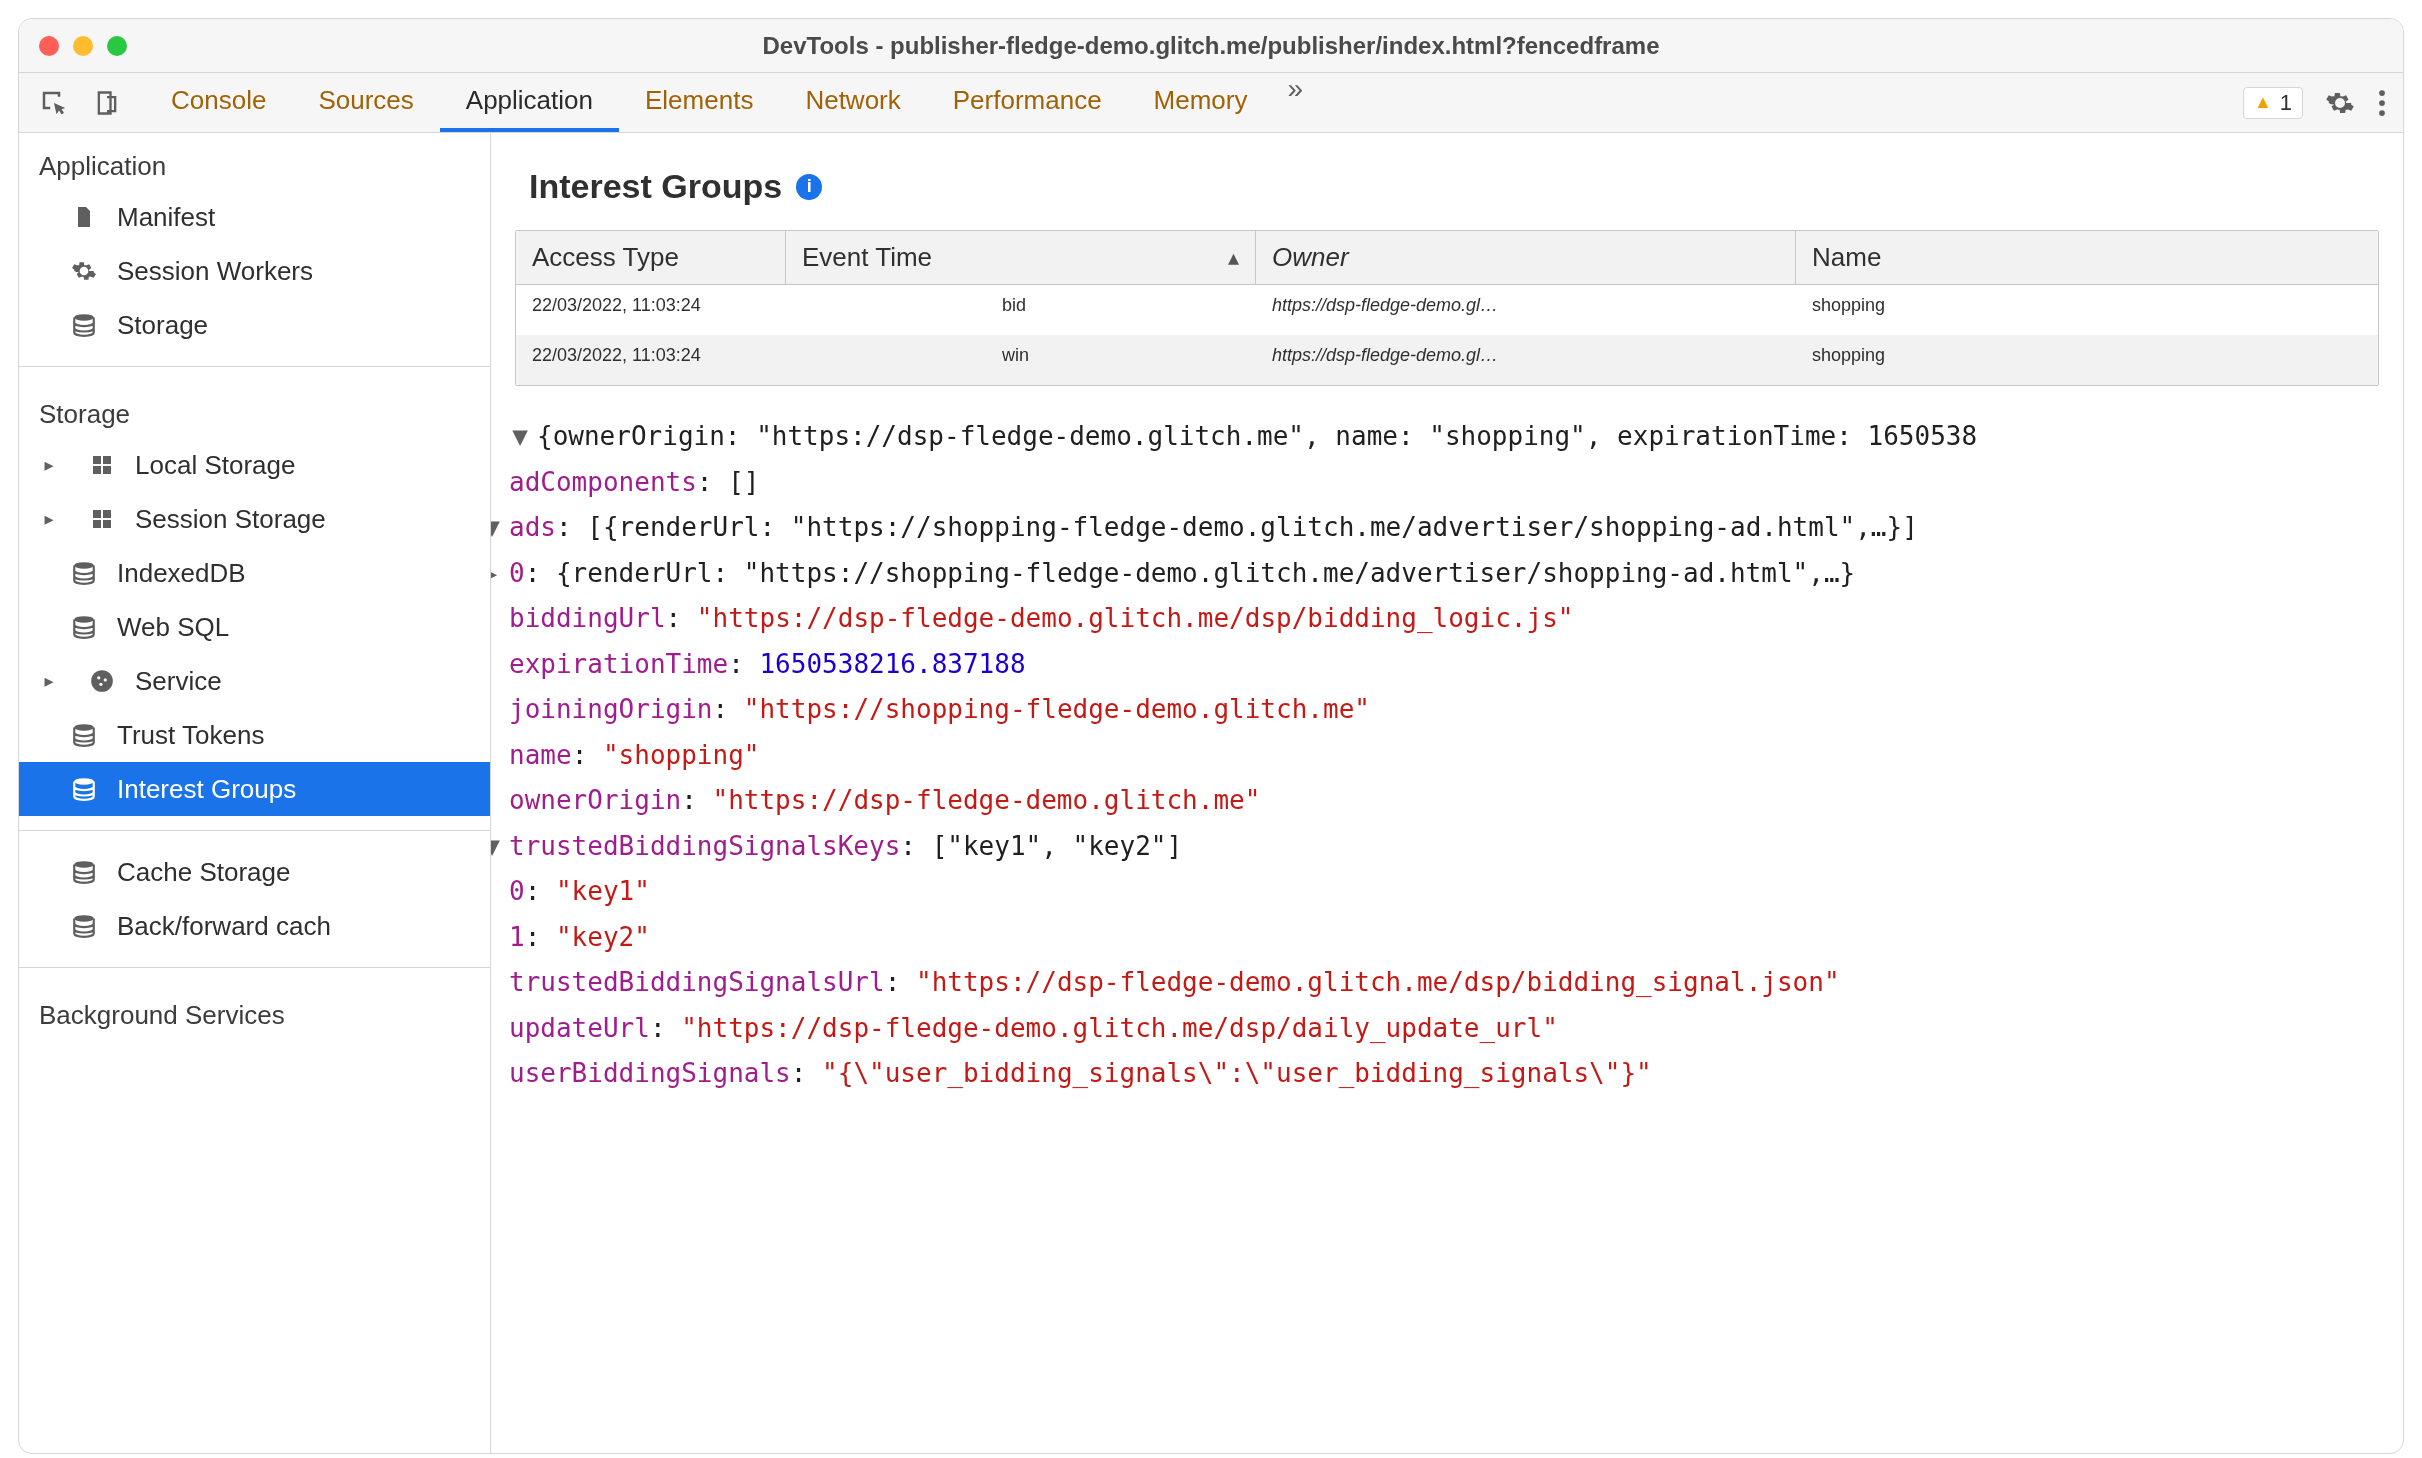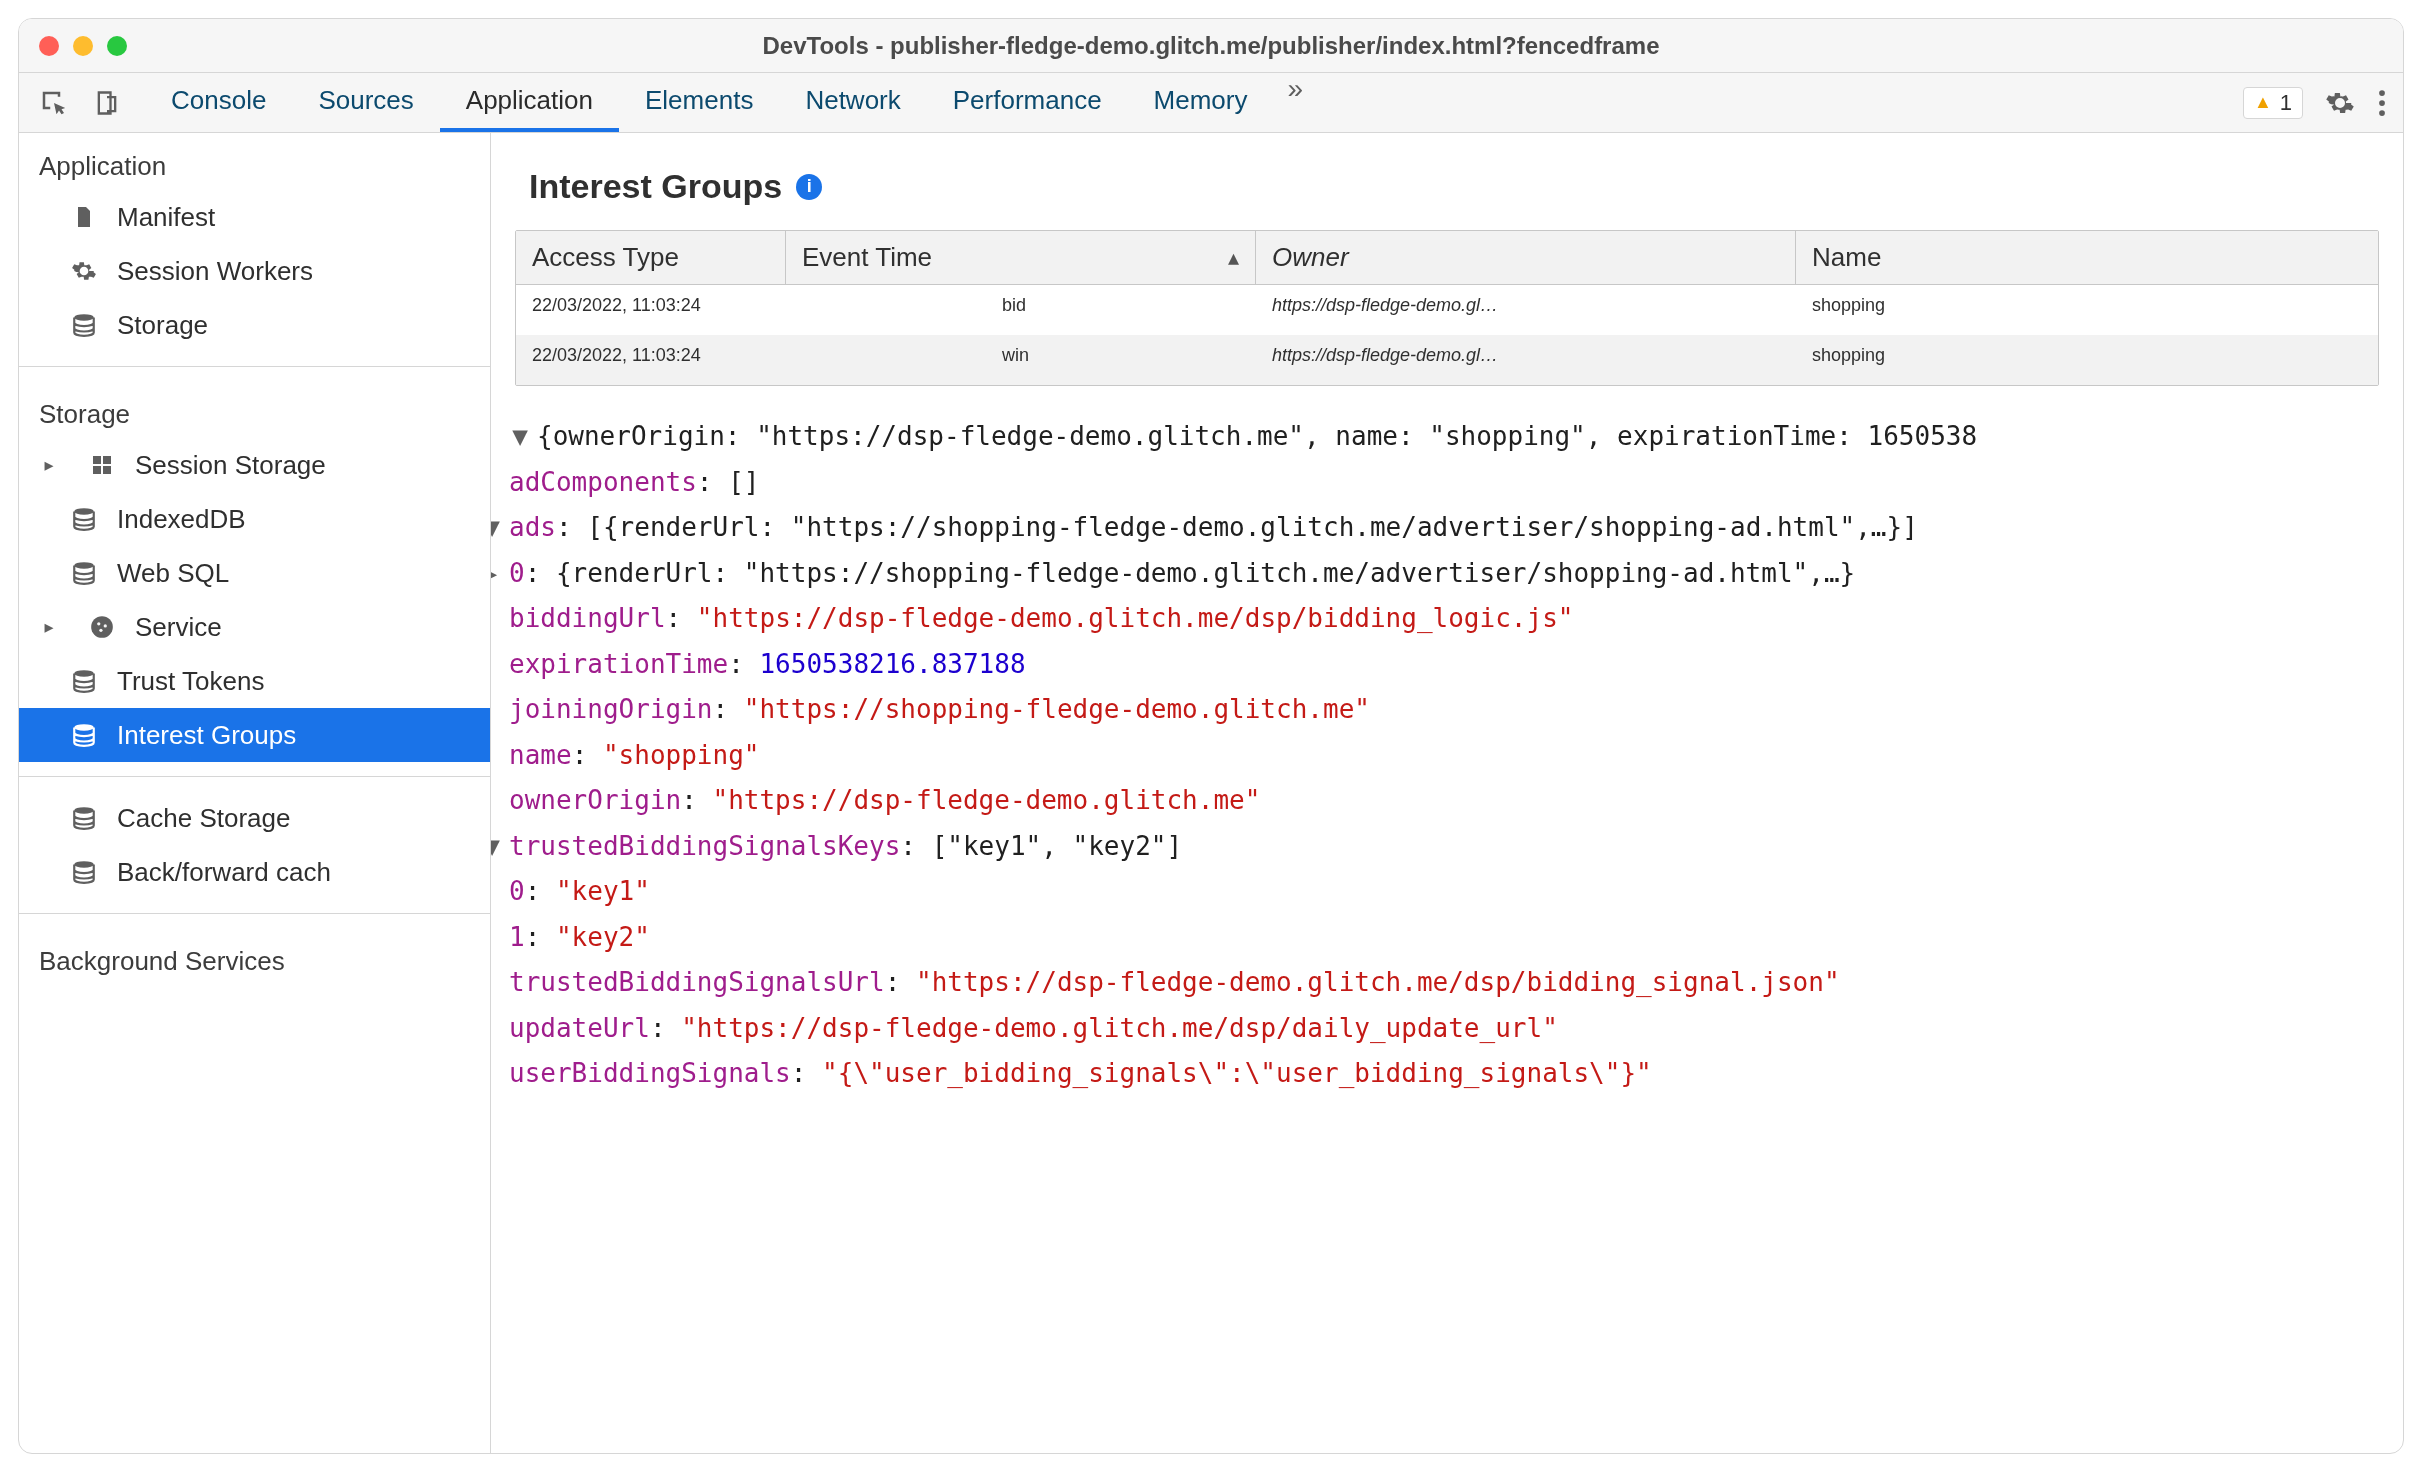--- a/index.html
+++ b/index.html
@@ -13,21 +13,21 @@
   .tl { width:20px; height:20px; border-radius:50%; }
   .tl.red { background:#ff5f57; }
   .tl.yellow { background:#febc2e; }
   .tl.green { background:#28c840; }
   .window-title { position:absolute; left:0; right:0; text-align:center; font-size:24px; font-weight:600; color:#4a4a4a; pointer-events:none; }
 
   
   .tabstrip { height:60px; display:flex; align-items:center; border-bottom:1px solid #d6d6d6; background:#f6f6f6; padding:0 10px; }
   .tabstrip .left-icons { display:flex; align-items:center; gap:24px; padding:0 24px 0 10px; }
   .tabstrip .tabs { display:flex; align-items:stretch; height:100%; }
-  .tab { display:flex; align-items:center; padding:0 26px; color:#0c4a6e; font-size:26px; cursor:pointer; border-bottom:4px solid transparent; height:100%; }
+  .tab { display:flex; align-items:center; padding:0 26px; color:#a16207; font-size:26px; cursor:pointer; border-bottom:4px solid transparent; height:100%; }
   .tab.active { color:#2b2b2b; border-bottom-color:#1a73e8; }
   .tabstrip .right-controls { margin-left:auto; display:flex; align-items:center; gap:22px; padding-right:6px; }
   .warn-badge { border:1px solid #d6d6d6; border-radius:4px; padding:2px 10px; display:flex; align-items:center; gap:8px; font-size:22px; color:#303030; background:#fff; }
   .warn-badge::before { content:"▲"; color:#f0a100; font-size:18px; }
   .chevrons { color:#5f5f5f; font-size:28px; padding:0 14px; letter-spacing:-4px; }
   .gear, .vdots, .inspect, .responsive { color:#5f5f5f; }
 
   
   .panes { display:flex; height:1320px; }
   .sidebar { width:472px; border-right:1px solid #d6d6d6; overflow:hidden; }
@@ -160,20 +160,31 @@
                 <ellipse cx="12" cy="5" rx="9" ry="3"></ellipse>
                 <path d="M3 5v5c0 1.7 4 3 9 3s9-1.3 9-3V5M3 10v5c0 1.7 4 3 9 3s9-1.3 9-3v-5M3 15v4c0 1.7 4 3 9 3s9-1.3 9-3v-4" fill="none" stroke="#5f5f5f" stroke-width="2"></path>
               </svg>
             </span>
           <span>Storage</span>
         </div>
       </div>
       <div class="side-divider"></div>
       <div class="side-header">Storage</div>
       <div class="side-items">
+        <div class="side-item expandable">
+          <span class="icn">
+              <svg width="24" height="24" viewBox="0 0 24 24">
+                <rect x="3" y="3" width="8" height="8"></rect>
+                <rect x="13" y="3" width="8" height="8"></rect>
+                <rect x="3" y="13" width="8" height="8"></rect>
+                <rect x="13" y="13" width="8" height="8"></rect>
+              </svg>
+            </span>
+          <span>Local Storage</span>
+        </div>
         <div class="side-item expandable">
           <span class="icn">
               <svg width="24" height="24" viewBox="0 0 24 24">
                 <rect x="3" y="3" width="8" height="8"></rect>
                 <rect x="13" y="3" width="8" height="8"></rect>
                 <rect x="3" y="13" width="8" height="8"></rect>
                 <rect x="13" y="13" width="8" height="8"></rect>
               </svg>
             </span>
           <span>Session Storage</span>

